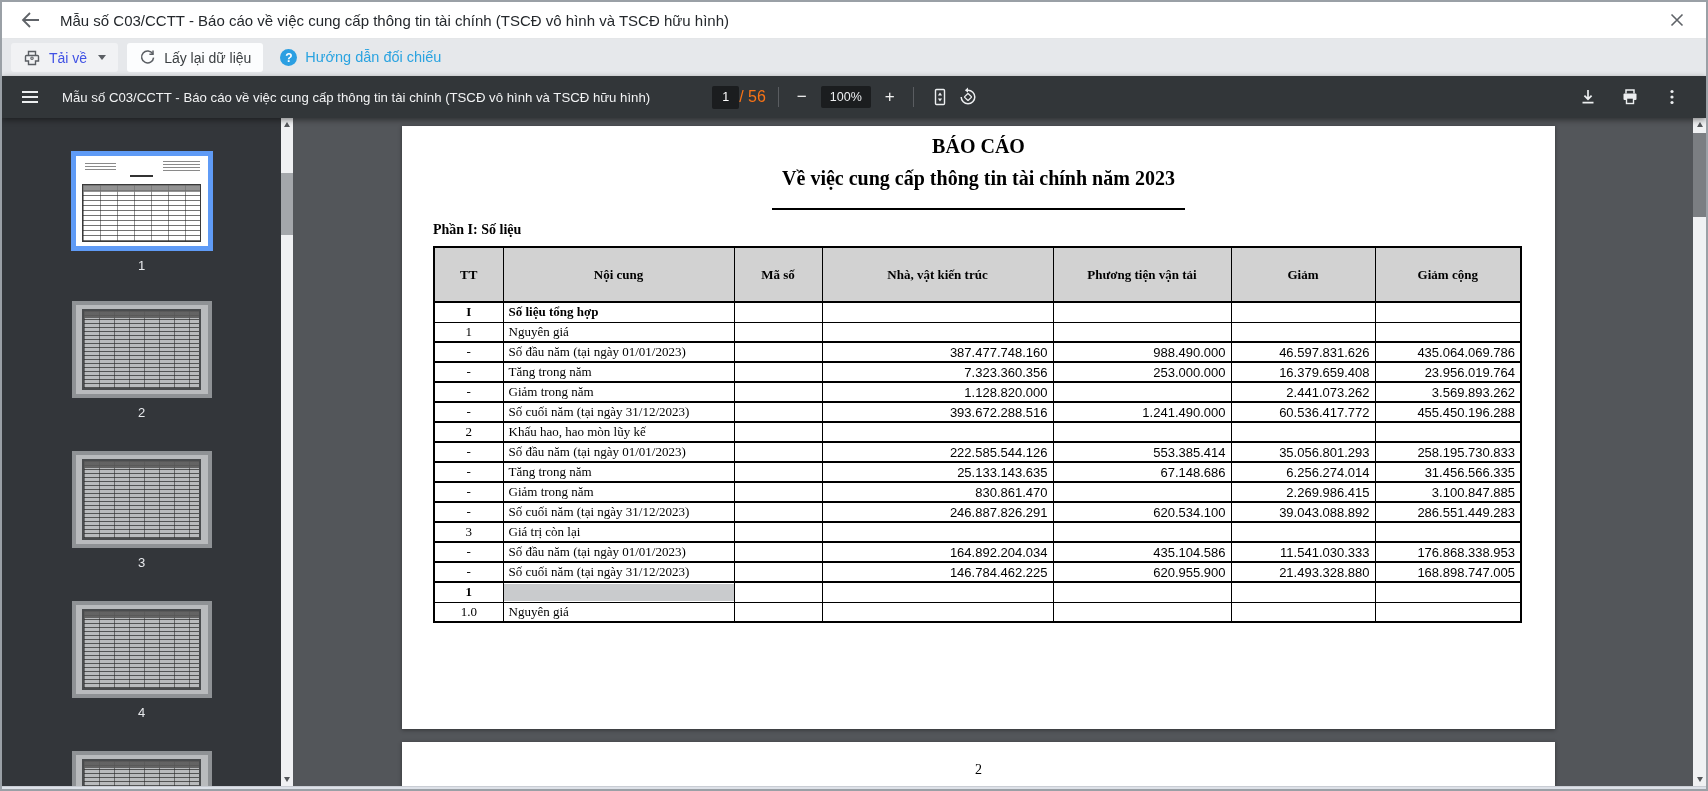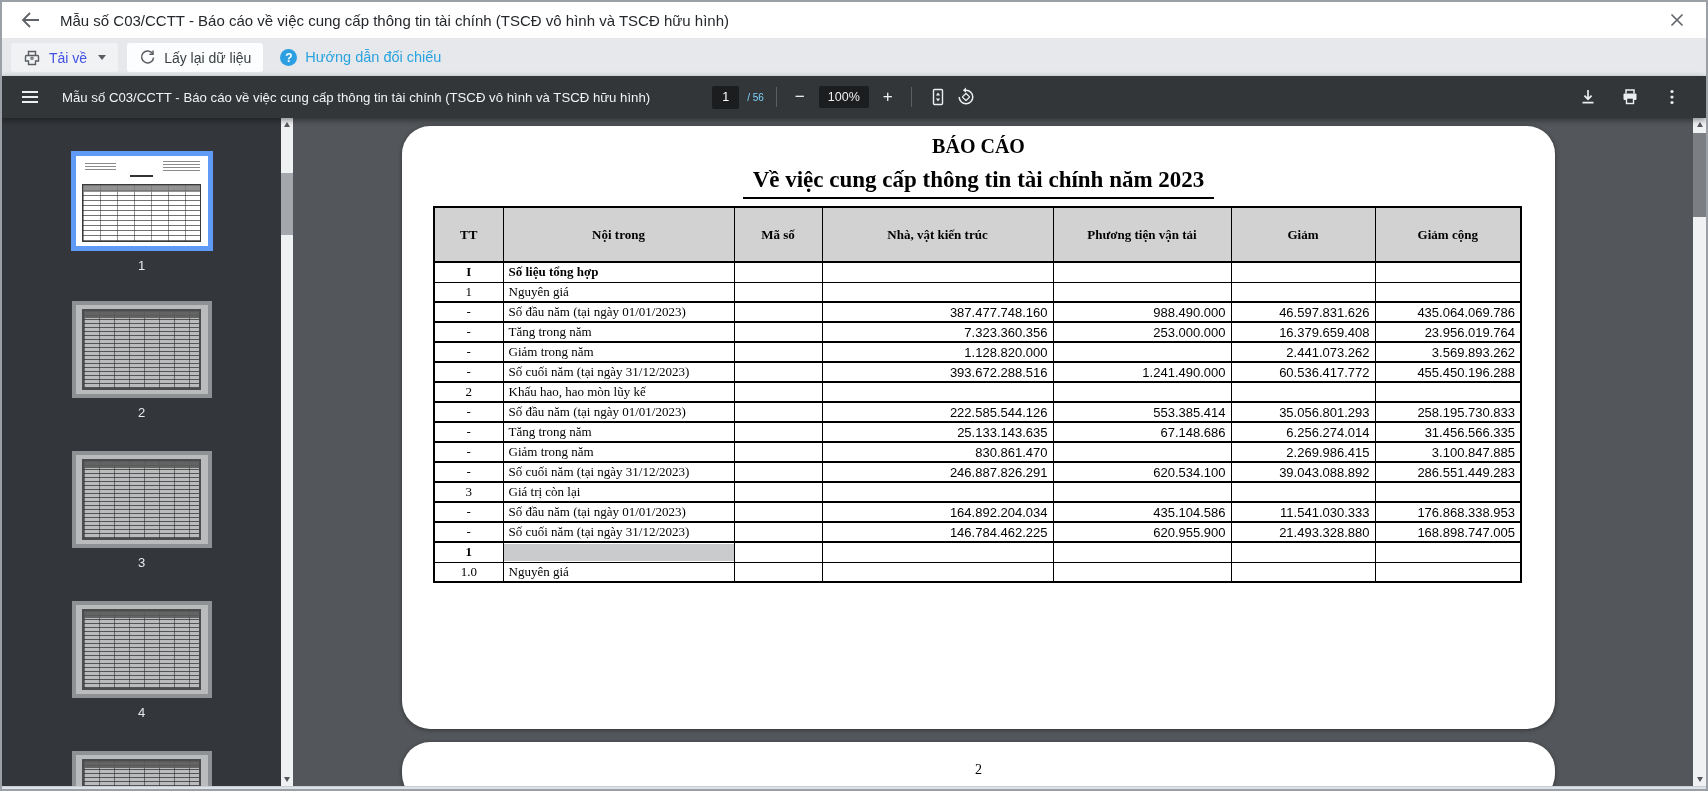--- a/index.html
+++ b/index.html
@@ -40,21 +40,21 @@
   .pdfbar { position:relative; z-index:6; height:42px; background:#323639; color:#eceef0;
             display:flex; align-items:center; padding:0 16px;
             box-shadow:0 2px 6px rgba(0,0,0,.45); }
   .hamburger { width:24px; height:24px; display:flex; flex-direction:column; justify-content:center;
                gap:3px; cursor:pointer; flex:0 0 auto; }
   .hamburger span { display:block; width:16px; height:2px; background:#eceef0; margin:0 auto; }
   .pdf-title { margin-left:20px; font-size:13.2px; color:#f2f3f4; white-space:nowrap; }
   .pdf-controls { display:flex; align-items:center; margin-left:62px; flex:0 0 auto; }
   .page-input { width:27px; height:23px; background:#1b1d1f; border:none; border-radius:2px;
                 color:#fff; text-align:center; font-size:12.5px; font-family:inherit; }
-  .page-total { margin-left:8px; font-size:10px; color:#7dd3fc; white-space:nowrap; }
+  .page-total { font-size:16px; color:#f97316; white-space:nowrap; }
   .bar-divider { width:1px; height:20px; background:#5a5d61; margin:0 12px; }
   .zoom-btn { background:none; border:none; color:#f1f1f1; font-size:17px; width:22px; height:24px;
               cursor:pointer; line-height:22px; font-family:inherit; }
   .zoom-box { background:#1b1d1f; border-radius:2px; padding:4px 9px; font-size:12.5px;
               margin:0 8px; cursor:default; }
   .tool-icon { background:none; border:none; color:#eceef0; width:28px; height:28px;
                display:flex; align-items:center; justify-content:center; cursor:pointer; padding:0; }
   .pdf-right { margin-left:auto; display:flex; align-items:center; gap:14px; padding-right:4px; }
 
   
@@ -98,31 +98,31 @@
   .sb-thumb { position:absolute; left:0; right:0; cursor:pointer; }
   .sidebar-sb .sb-thumb { top:55px; height:62px; background:#a4a7ab; }
   .main-sb .sb-thumb { top:15px; height:84px; background:#7b7e82; }
 
   .bottom-strip { position:absolute; left:0; right:0; bottom:0; height:6px; background:#dde1e8;
                   border-top:1px solid #c9cdd4; z-index:7; }
 
   
   .main { position:relative; flex:1; background:#53565a; overflow:hidden; }
   .page { position:absolute; left:109px; width:1153px; background:#fff;
-          box-shadow:0 1px 4px rgba(0,0,0,.4);border-radius:28px; }
+          box-shadow:0 1px 4px rgba(0,0,0,.4); }
   .page1 { top:8px; height:603px; font-family:"Liberation Serif","DejaVu Serif",serif; color:#000; }
   .page2 { top:624px; height:60px; }
   .p2num { margin-top:20px; text-align:center; font-family:"Liberation Serif","DejaVu Serif",serif;
            font-size:14px; color:#000; }
 
   
   .doc-title { text-align:center; margin-top:9px; font-size:20px; font-weight:bold; }
   .doc-subtitle-wrap { text-align:center; margin-top:9px; }
-  .doc-subtitle { display:inline-block; font-size:23px; font-weight:bold;
-                  border-bottom:2px solid #000; padding:0 10px 4px; }
+  .doc-subtitle { display:inline-block; font-size:20px; font-weight:bold;
+                  border-bottom:2px solid #000; padding:0 10px 18px; }
   .doc-section { margin:0 35px 0 31px; font-size:14px; font-weight:bold; line-height:18px; }
   .doc-section.first { margin-top:11px; }
 
   table.report { border-collapse:collapse; margin:7px 35px 0 31px; width:1087px;
                  table-layout:fixed; }
   table.report th, table.report td { border:1px solid #000; }
   table.report { border:2px solid #000; }
   table.report th { height:55px; background:#d2d2d2; font-size:13px; font-weight:bold;
                     text-align:center; border-bottom:2px solid #000; padding:2px 4px; }
   table.report td { height:20px; font-size:13px; padding:0 5px; overflow:hidden; white-space:nowrap; }
@@ -297,35 +297,36 @@
       </div>
     </div>
 
     <div class="main">
 
       <div class="page page1">
         <div class="doc-title">BÁO CÁO</div>
         <div class="doc-subtitle-wrap">
           <span class="doc-subtitle">Về việc cung cấp thông tin tài chính năm 2023</span>
         </div>
+        <div class="doc-section first">Phần I: Số liệu</div>
 
         <table class="report">
           <colgroup>
             <col style="width:69px">
               <col style="width:231px">
               <col style="width:88px">
             <col style="width:231px">
               <col style="width:178px">
               <col style="width:144px">
               <col style="width:146px">
           </colgroup>
           <thead>
               <tr id="reportHead">
                 <th>TT</th>
-                <th>Nội trong</th>
+                <th>Nội cung</th>
                 <th>Mã số</th>
                 <th>Nhà, vật kiến trúc</th>
                 <th>Phương tiện vận tải</th>
                 <th>Giảm</th>
                 <th>Giảm cộng</th>
               </tr>
             </thead>
           <tbody id="reportBody">
               <tr class="bold-row">
                 <td class="c-tt">I</td>

